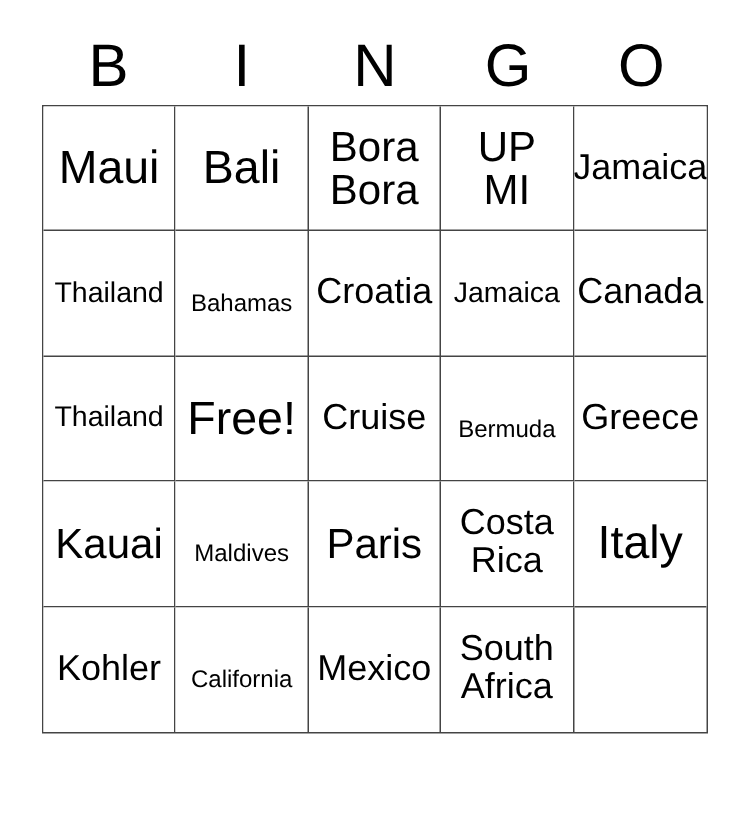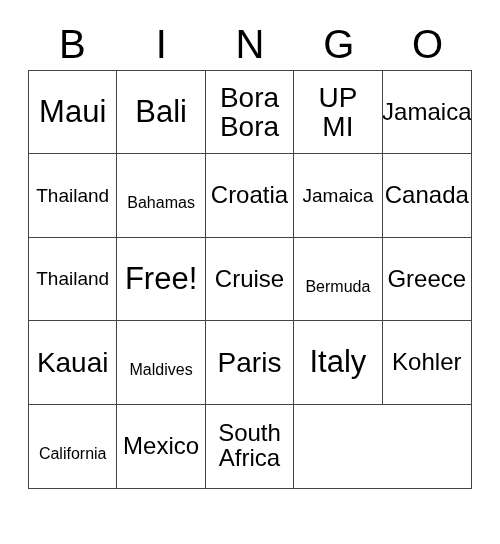--- a/index.html
+++ b/index.html
@@ -155,20 +155,24 @@
       </div>
     <div class="cell">
         <span class="cell-text fs-lg">Kauai</span>
       </div>
     <div class="cell">
         <span class="cell-text fs-xs">Maldives</span>
       </div>
     <div class="cell">
         <span class="cell-text fs-lg">Paris</span>
       </div>
+    <div class="cell">
+        <span class="cell-text fs-md">Costa
+Rica</span>
+      </div>
 
     <div class="cell">
         <span class="cell-text fs-xl">Italy</span>
       </div>
     <div class="cell">
         <span class="cell-text fs-md">Kohler</span>
       </div>
     <div class="cell">
         <span class="cell-text fs-xs">California</span>
       </div>

